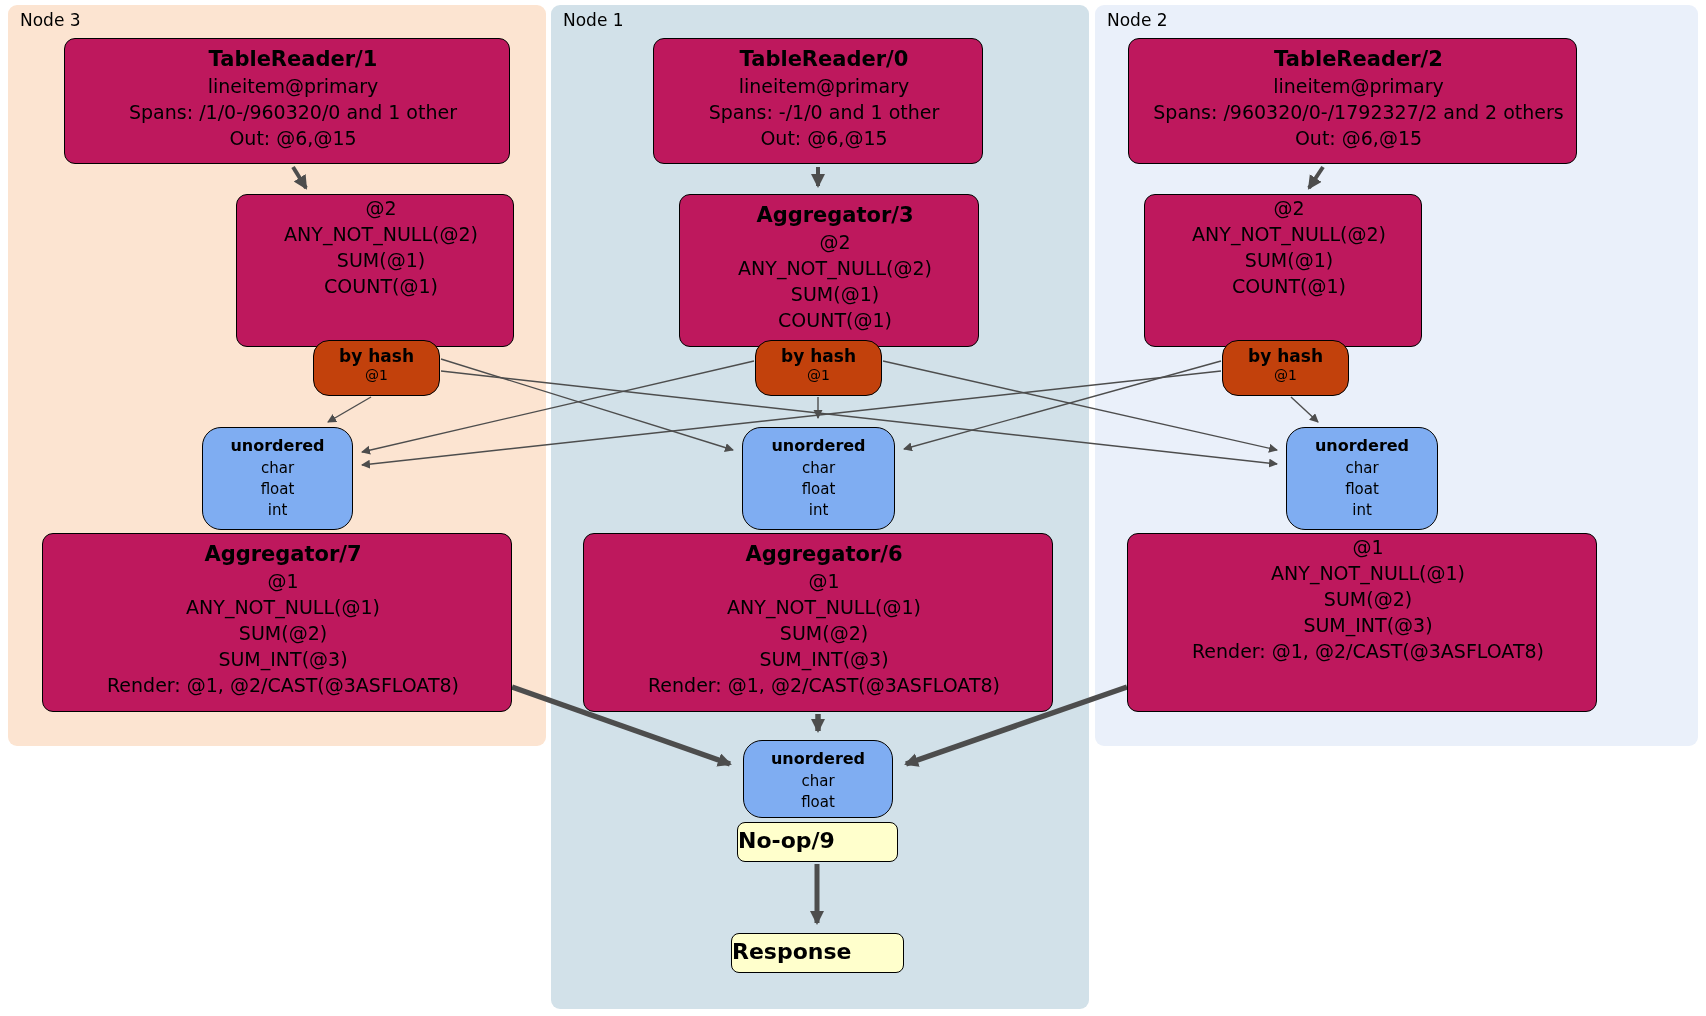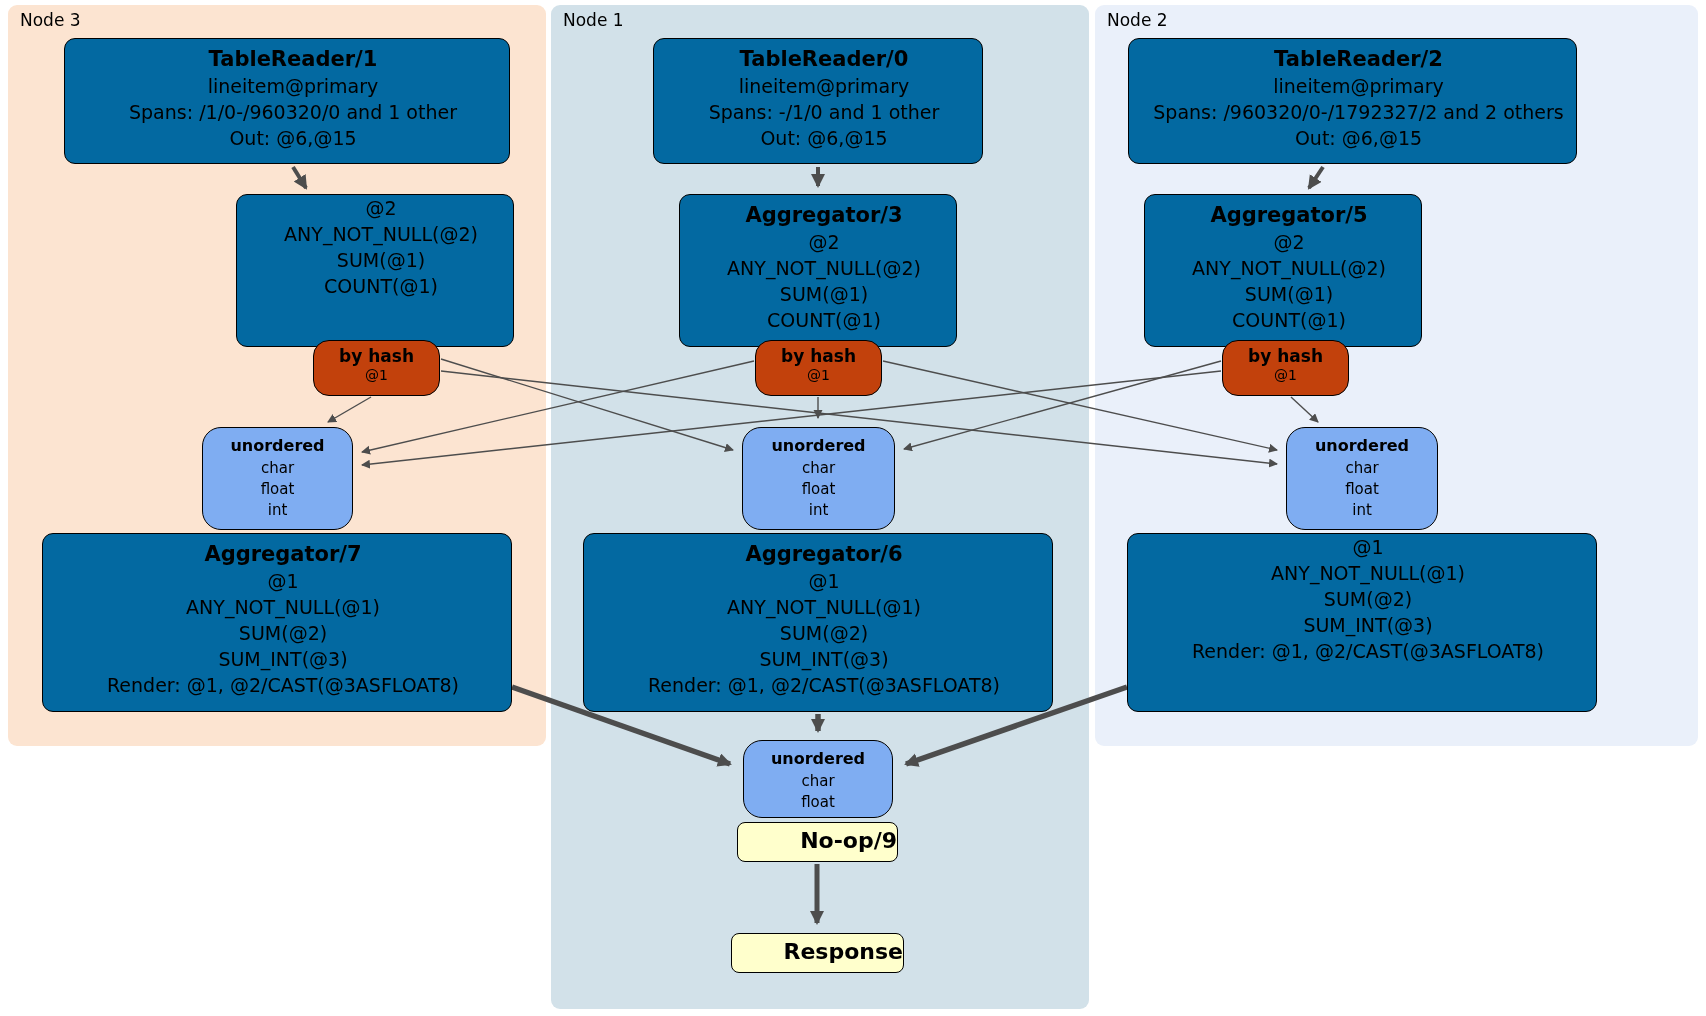--- a/index.html
+++ b/index.html
@@ -6,40 +6,40 @@
   body{
     width:1706px;height:1016px;position:relative;overflow:hidden;
     background:#ffffff;
     font-family:"DejaVu Sans","Liberation Sans",sans-serif;
     color:#000;
   }
   .region{position:absolute;border-radius:9px;z-index:0;}
   .region-label{position:absolute;font-size:17px;line-height:20px;z-index:1;}
   #edges{position:absolute;left:0;top:0;z-index:1;}
   .proc{
-    position:absolute;background:#0369a1;border:1.6px solid #000;
+    position:absolute;background:#be185d;border:1.6px solid #000;
     border-radius:11px;text-align:center;z-index:2;box-sizing:border-box;padding-left:12px;
   }
   .ptitle{font-size:21px;font-weight:bold;line-height:28px;padding-top:6px;}
   .pline{font-size:19px;line-height:26px;white-space:nowrap;}
   .router{
     position:absolute;background:#c2410c;border:1.8px solid #000;
     border-radius:16px;text-align:center;z-index:3;box-sizing:border-box;
   }
   .rtitle{font-size:17px;font-weight:bold;line-height:22px;padding-top:4px;}
   .rline{font-size:14px;line-height:17px;}
   .sync{
     position:absolute;background:#7fadf2;border:1.8px solid #000;
     border-radius:19px;text-align:center;z-index:3;box-sizing:border-box;
   }
   .stitle{font-size:16px;font-weight:bold;line-height:24px;padding-top:6px;}
   .sline{font-size:15px;line-height:21px;}
   .mini{
     position:absolute;background:#ffffcc;border:1.8px solid #000;
-    border-radius:8px;text-align:right;z-index:2;box-sizing:border-box;
+    border-radius:8px;text-align:left;z-index:2;box-sizing:border-box;
   }
   .mtitle{font-size:22px;font-weight:bold;line-height:36px;}
 </style>
 </head>
 <body>
 
 <div class="region" style="left:8px;top:5px;width:538px;height:741px;background:#fce4d1;"></div>
 <div class="region" style="left:551px;top:5px;width:538px;height:1004px;background:#d2e1e9;"></div>
 <div class="region" style="left:1095px;top:5px;width:603px;height:741px;background:#eaf0fa;"></div>
 
@@ -108,21 +108,21 @@
   <div class="pline">SUM_INT(@3)</div>
   <div class="pline">Render: @1, @2/CAST(@3ASFLOAT8)</div>
 </div>
 
 <div class="proc" style="left:653px;top:38px;width:330px;height:126px;">
   <div class="ptitle">TableReader/0</div>
   <div class="pline">lineitem@primary</div>
   <div class="pline">Spans: -/1/0 and 1 other</div>
   <div class="pline">Out: @6,@15</div>
 </div>
-<div class="proc" style="left:679px;top:194px;width:278px;height:153px;">
+<div class="proc" style="left:679px;top:194px;width:300px;height:153px;">
   <div class="ptitle">Aggregator/3</div>
   <div class="pline">@2</div>
   <div class="pline">ANY_NOT_NULL(@2)</div>
   <div class="pline">SUM(@1)</div>
   <div class="pline">COUNT(@1)</div>
 </div>
 <div class="router" style="left:755px;top:340px;width:127px;height:56px;">
   <div class="rtitle">by hash</div>
   <div class="rline">@1</div>
 </div>
@@ -141,21 +141,20 @@
   <div class="pline">Render: @1, @2/CAST(@3ASFLOAT8)</div>
 </div>
 
 <div class="proc" style="left:1128px;top:38px;width:449px;height:126px;">
   <div class="ptitle">TableReader/2</div>
   <div class="pline">lineitem@primary</div>
   <div class="pline">Spans: /960320/0-/1792327/2 and 2 others</div>
   <div class="pline">Out: @6,@15</div>
 </div>
 <div class="proc" style="left:1144px;top:194px;width:278px;height:153px;">
-  <div class="ptitle">Aggregator/5</div>
   <div class="pline">@2</div>
   <div class="pline">ANY_NOT_NULL(@2)</div>
   <div class="pline">SUM(@1)</div>
   <div class="pline">COUNT(@1)</div>
 </div>
 <div class="router" style="left:1222px;top:340px;width:127px;height:56px;">
   <div class="rtitle">by hash</div>
   <div class="rline">@1</div>
 </div>
 <div class="sync" style="left:1286px;top:427px;width:152px;height:103px;">

